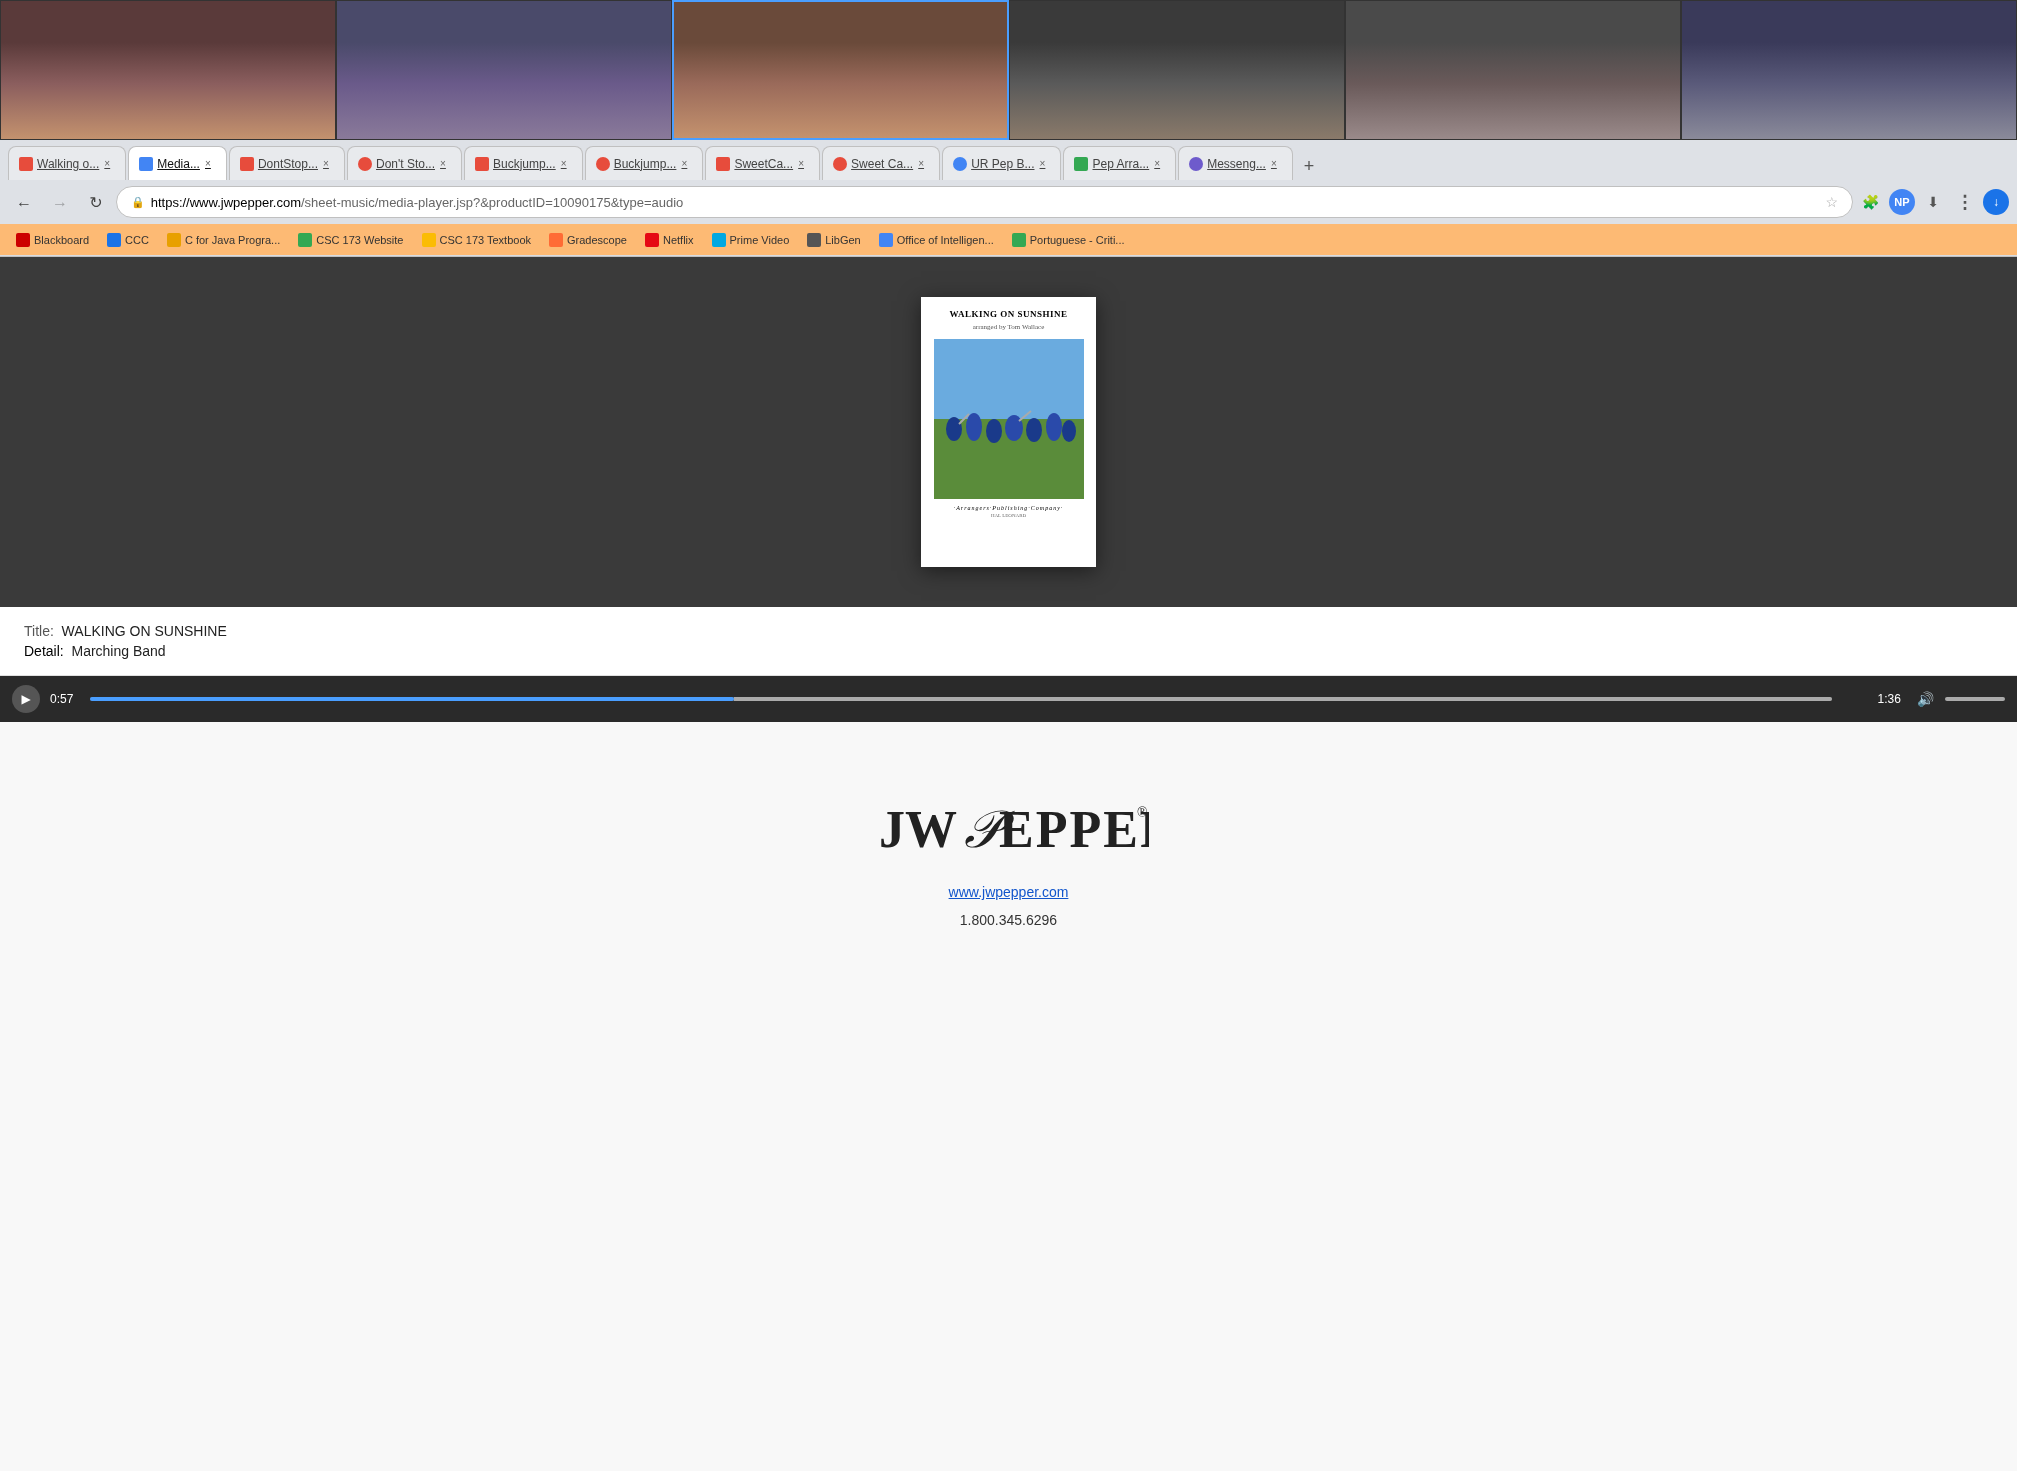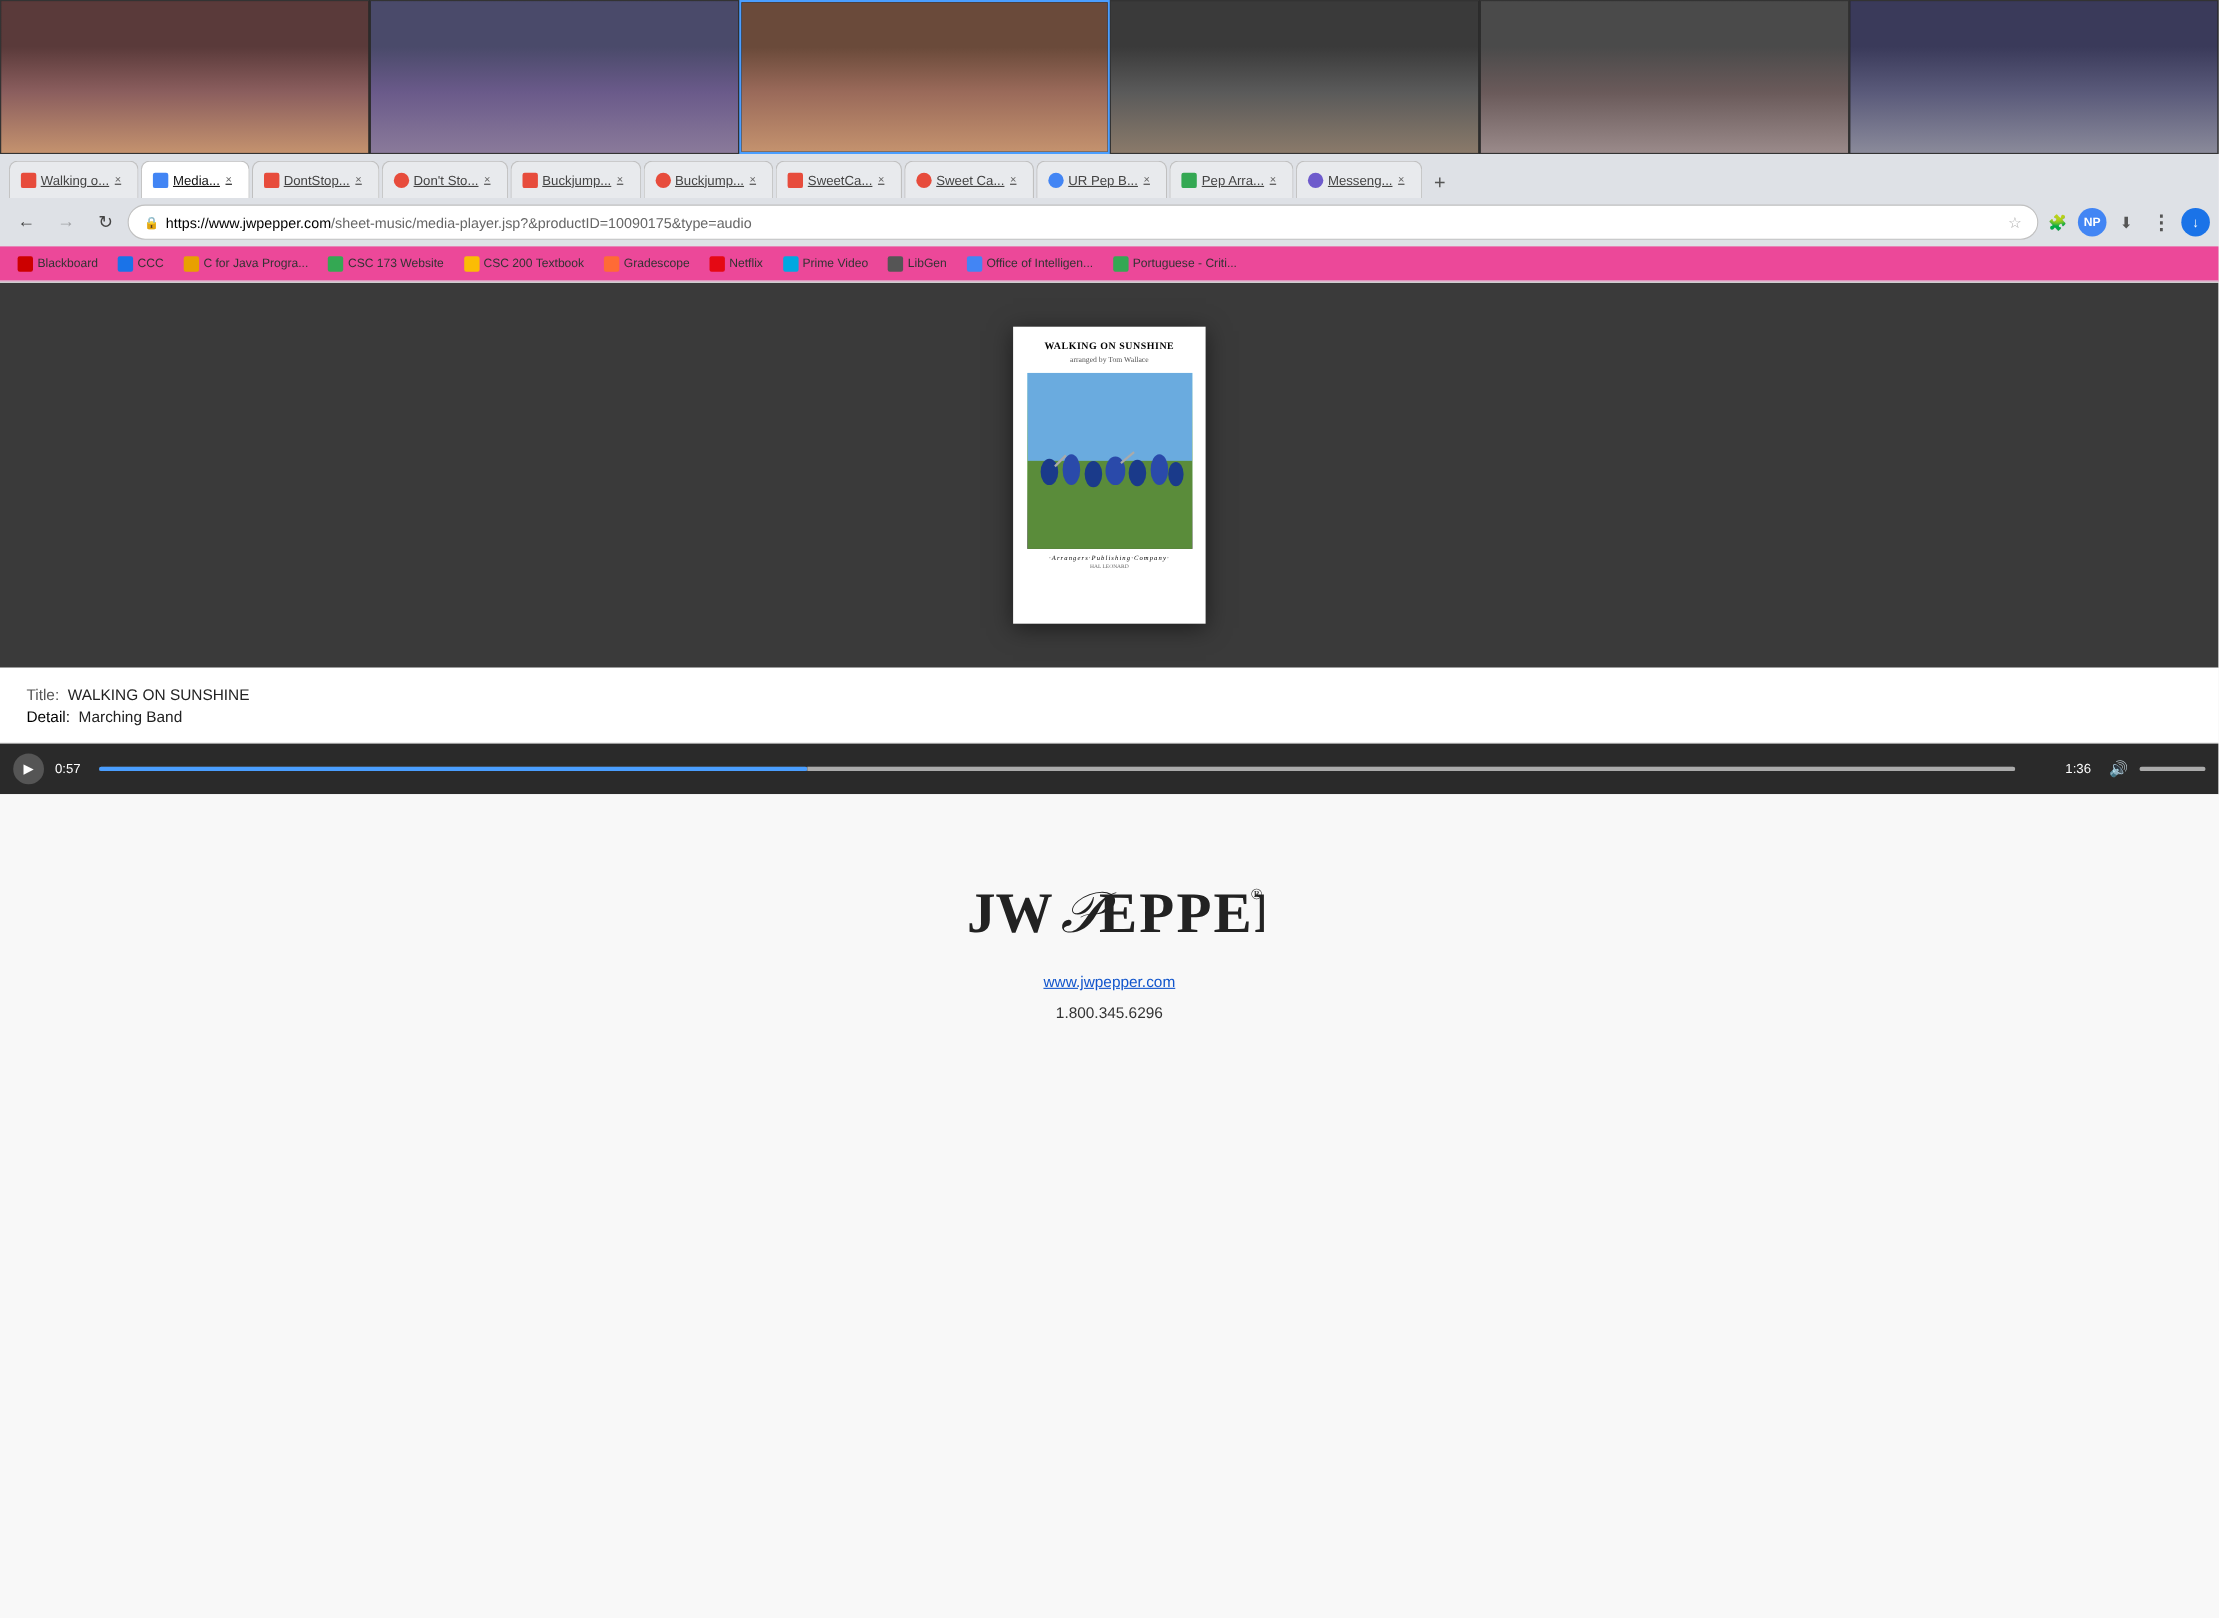--- a/index.html
+++ b/index.html
@@ -168,21 +168,21 @@
       cursor: pointer;
       font-size: 14px;
       color: #555;
     }
 
     
     .bookmarks-bar {
       display: flex;
       align-items: center;
       height: 32px;
-      background: #ec4899;
+      background: #fdba74;
       padding: 0 8px;
       gap: 2px;
       border-bottom: 1px solid #dadce0;
       overflow: hidden;
     }
     .bookmark-item {
       display: flex;
       align-items: center;
       padding: 2px 8px;
       border-radius: 4px;
@@ -508,21 +508,21 @@
     <div class="bookmark-item">
       <span class="bk-icon" style="background:#e8a000;"></span>
       <span>C for Java Progra...</span>
     </div>
     <div class="bookmark-item">
       <span class="bk-icon" style="background:#34a853;"></span>
       <span>CSC 173 Website</span>
     </div>
     <div class="bookmark-item">
       <span class="bk-icon" style="background:#fbbc04;"></span>
-      <span>CSC 200 Textbook</span>
+      <span>CSC 173 Textbook</span>
     </div>
     <div class="bookmark-item">
       <span class="bk-icon" style="background:#ff6b35;"></span>
       <span>Gradescope</span>
     </div>
     <div class="bookmark-item">
       <span class="bk-icon" style="background:#e50914;"></span>
       <span>Netflix</span>
     </div>
     <div class="bookmark-item">

